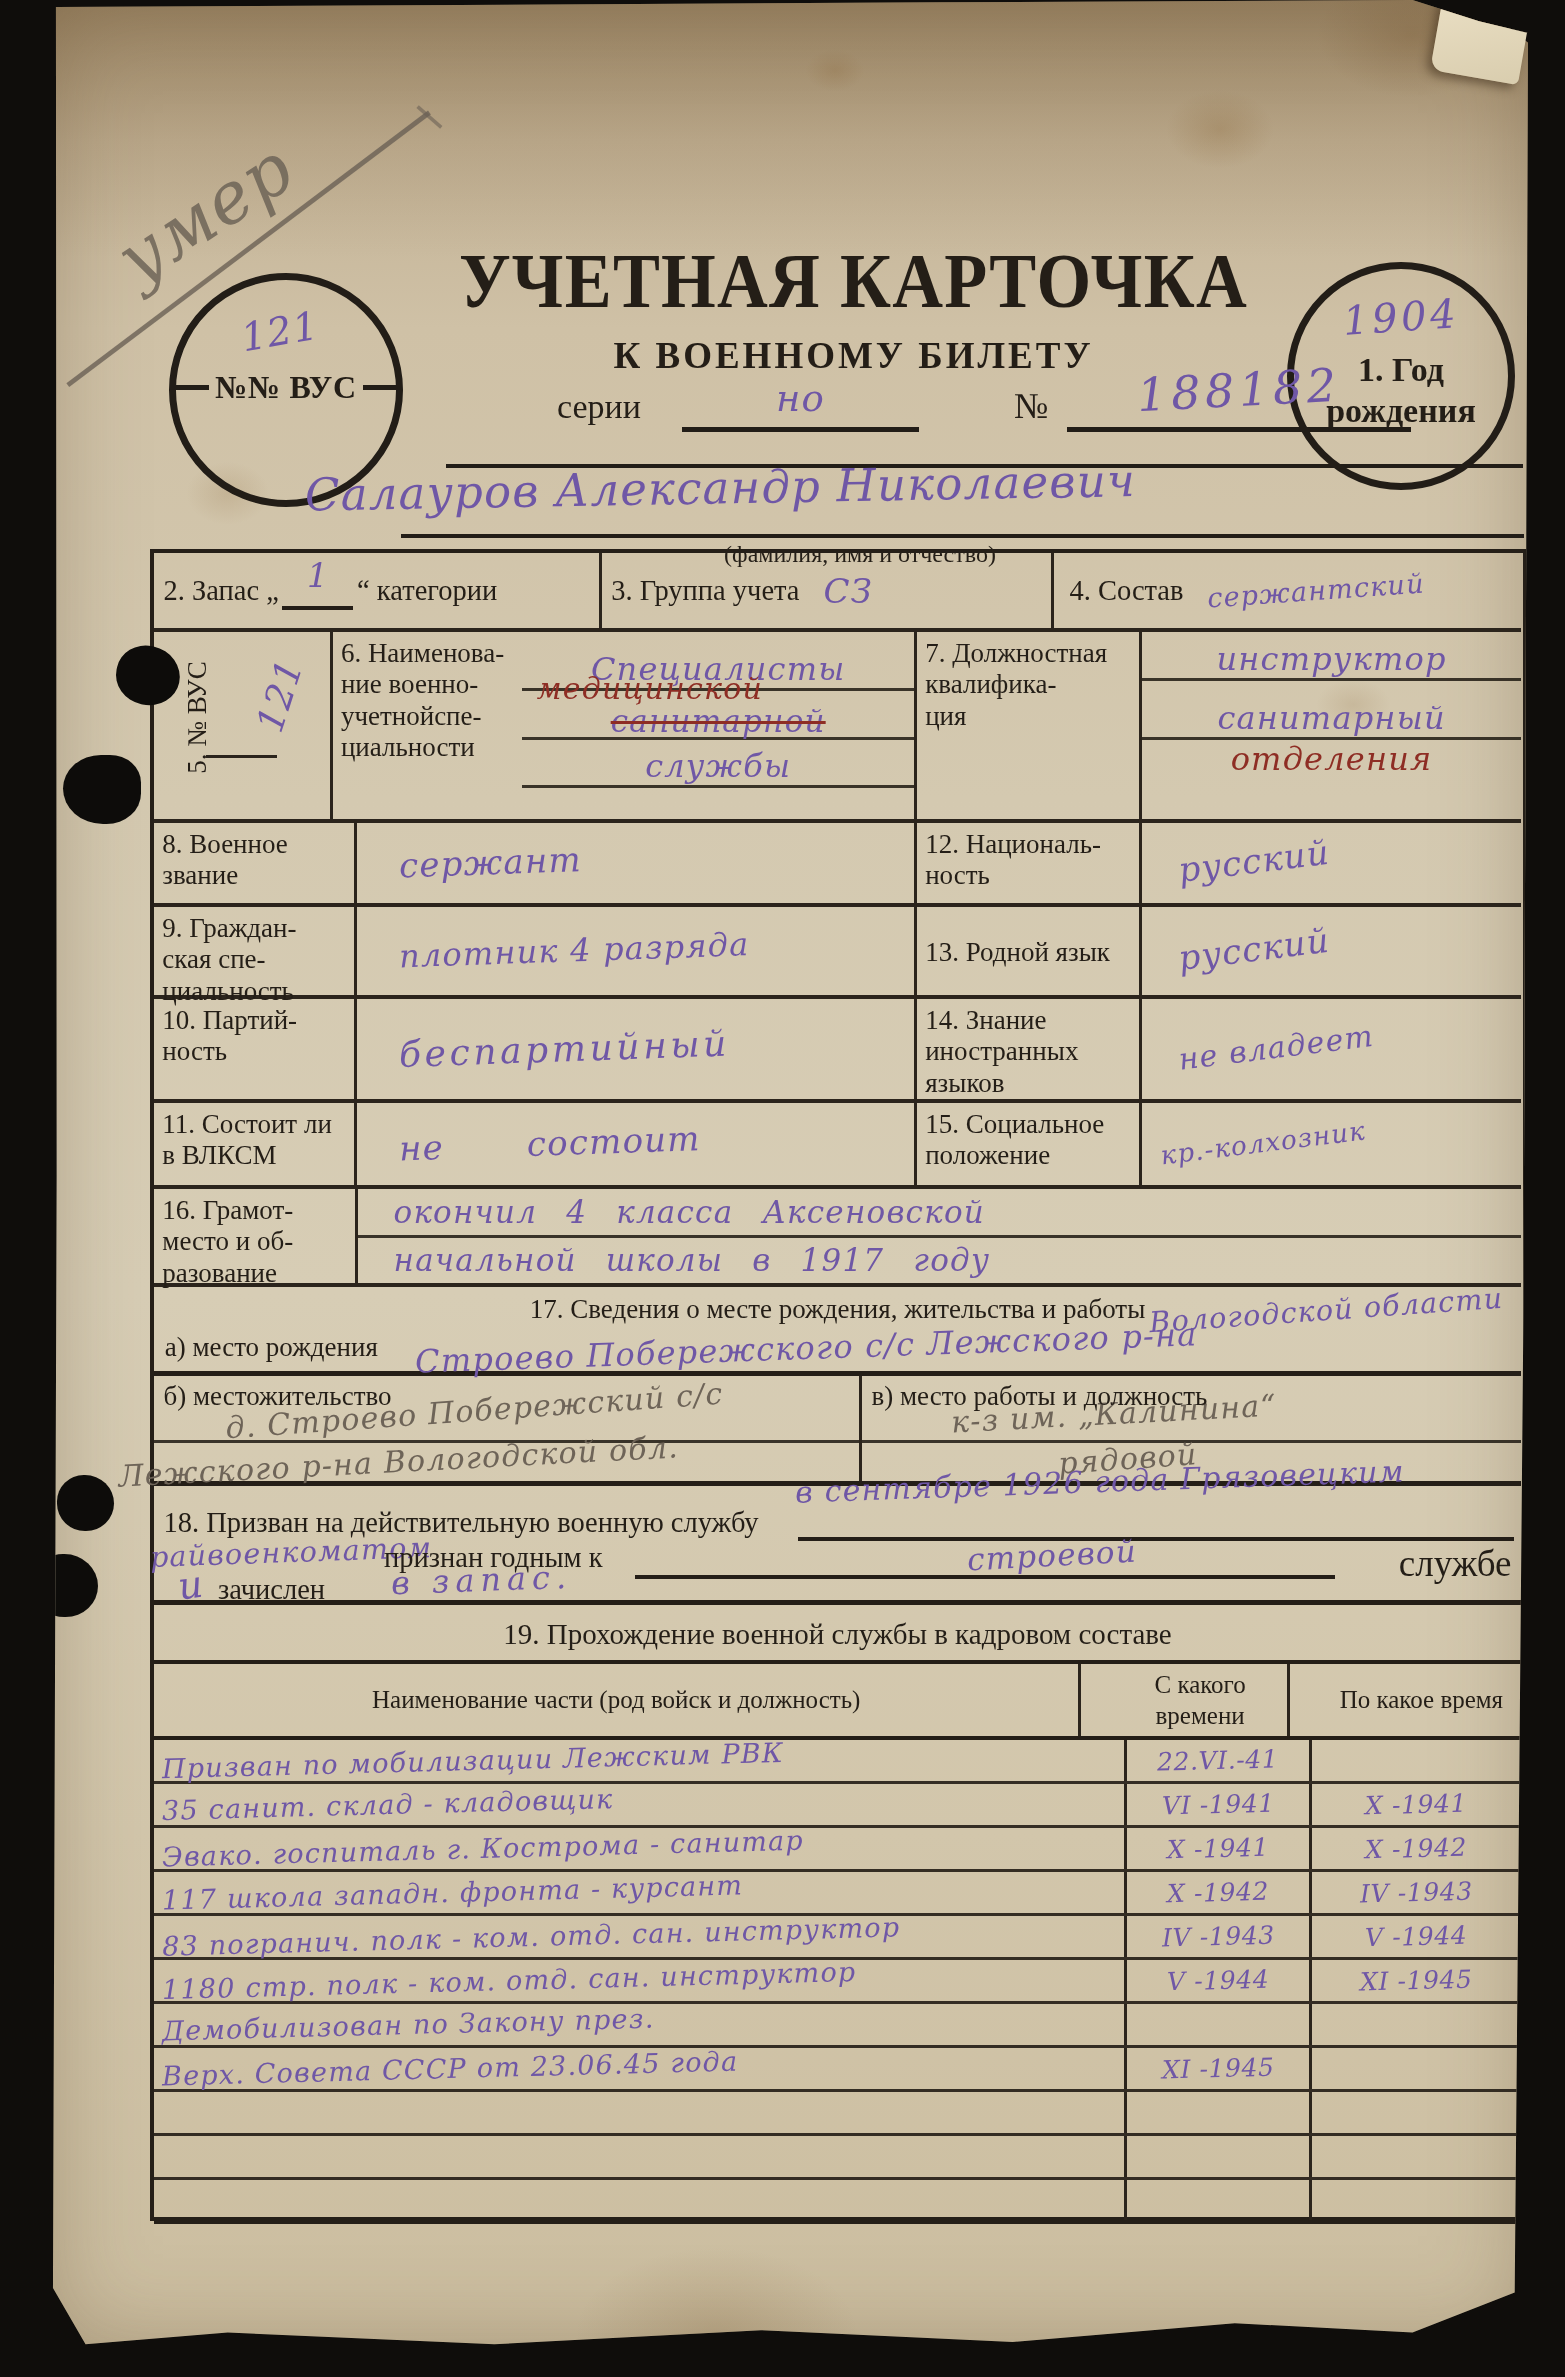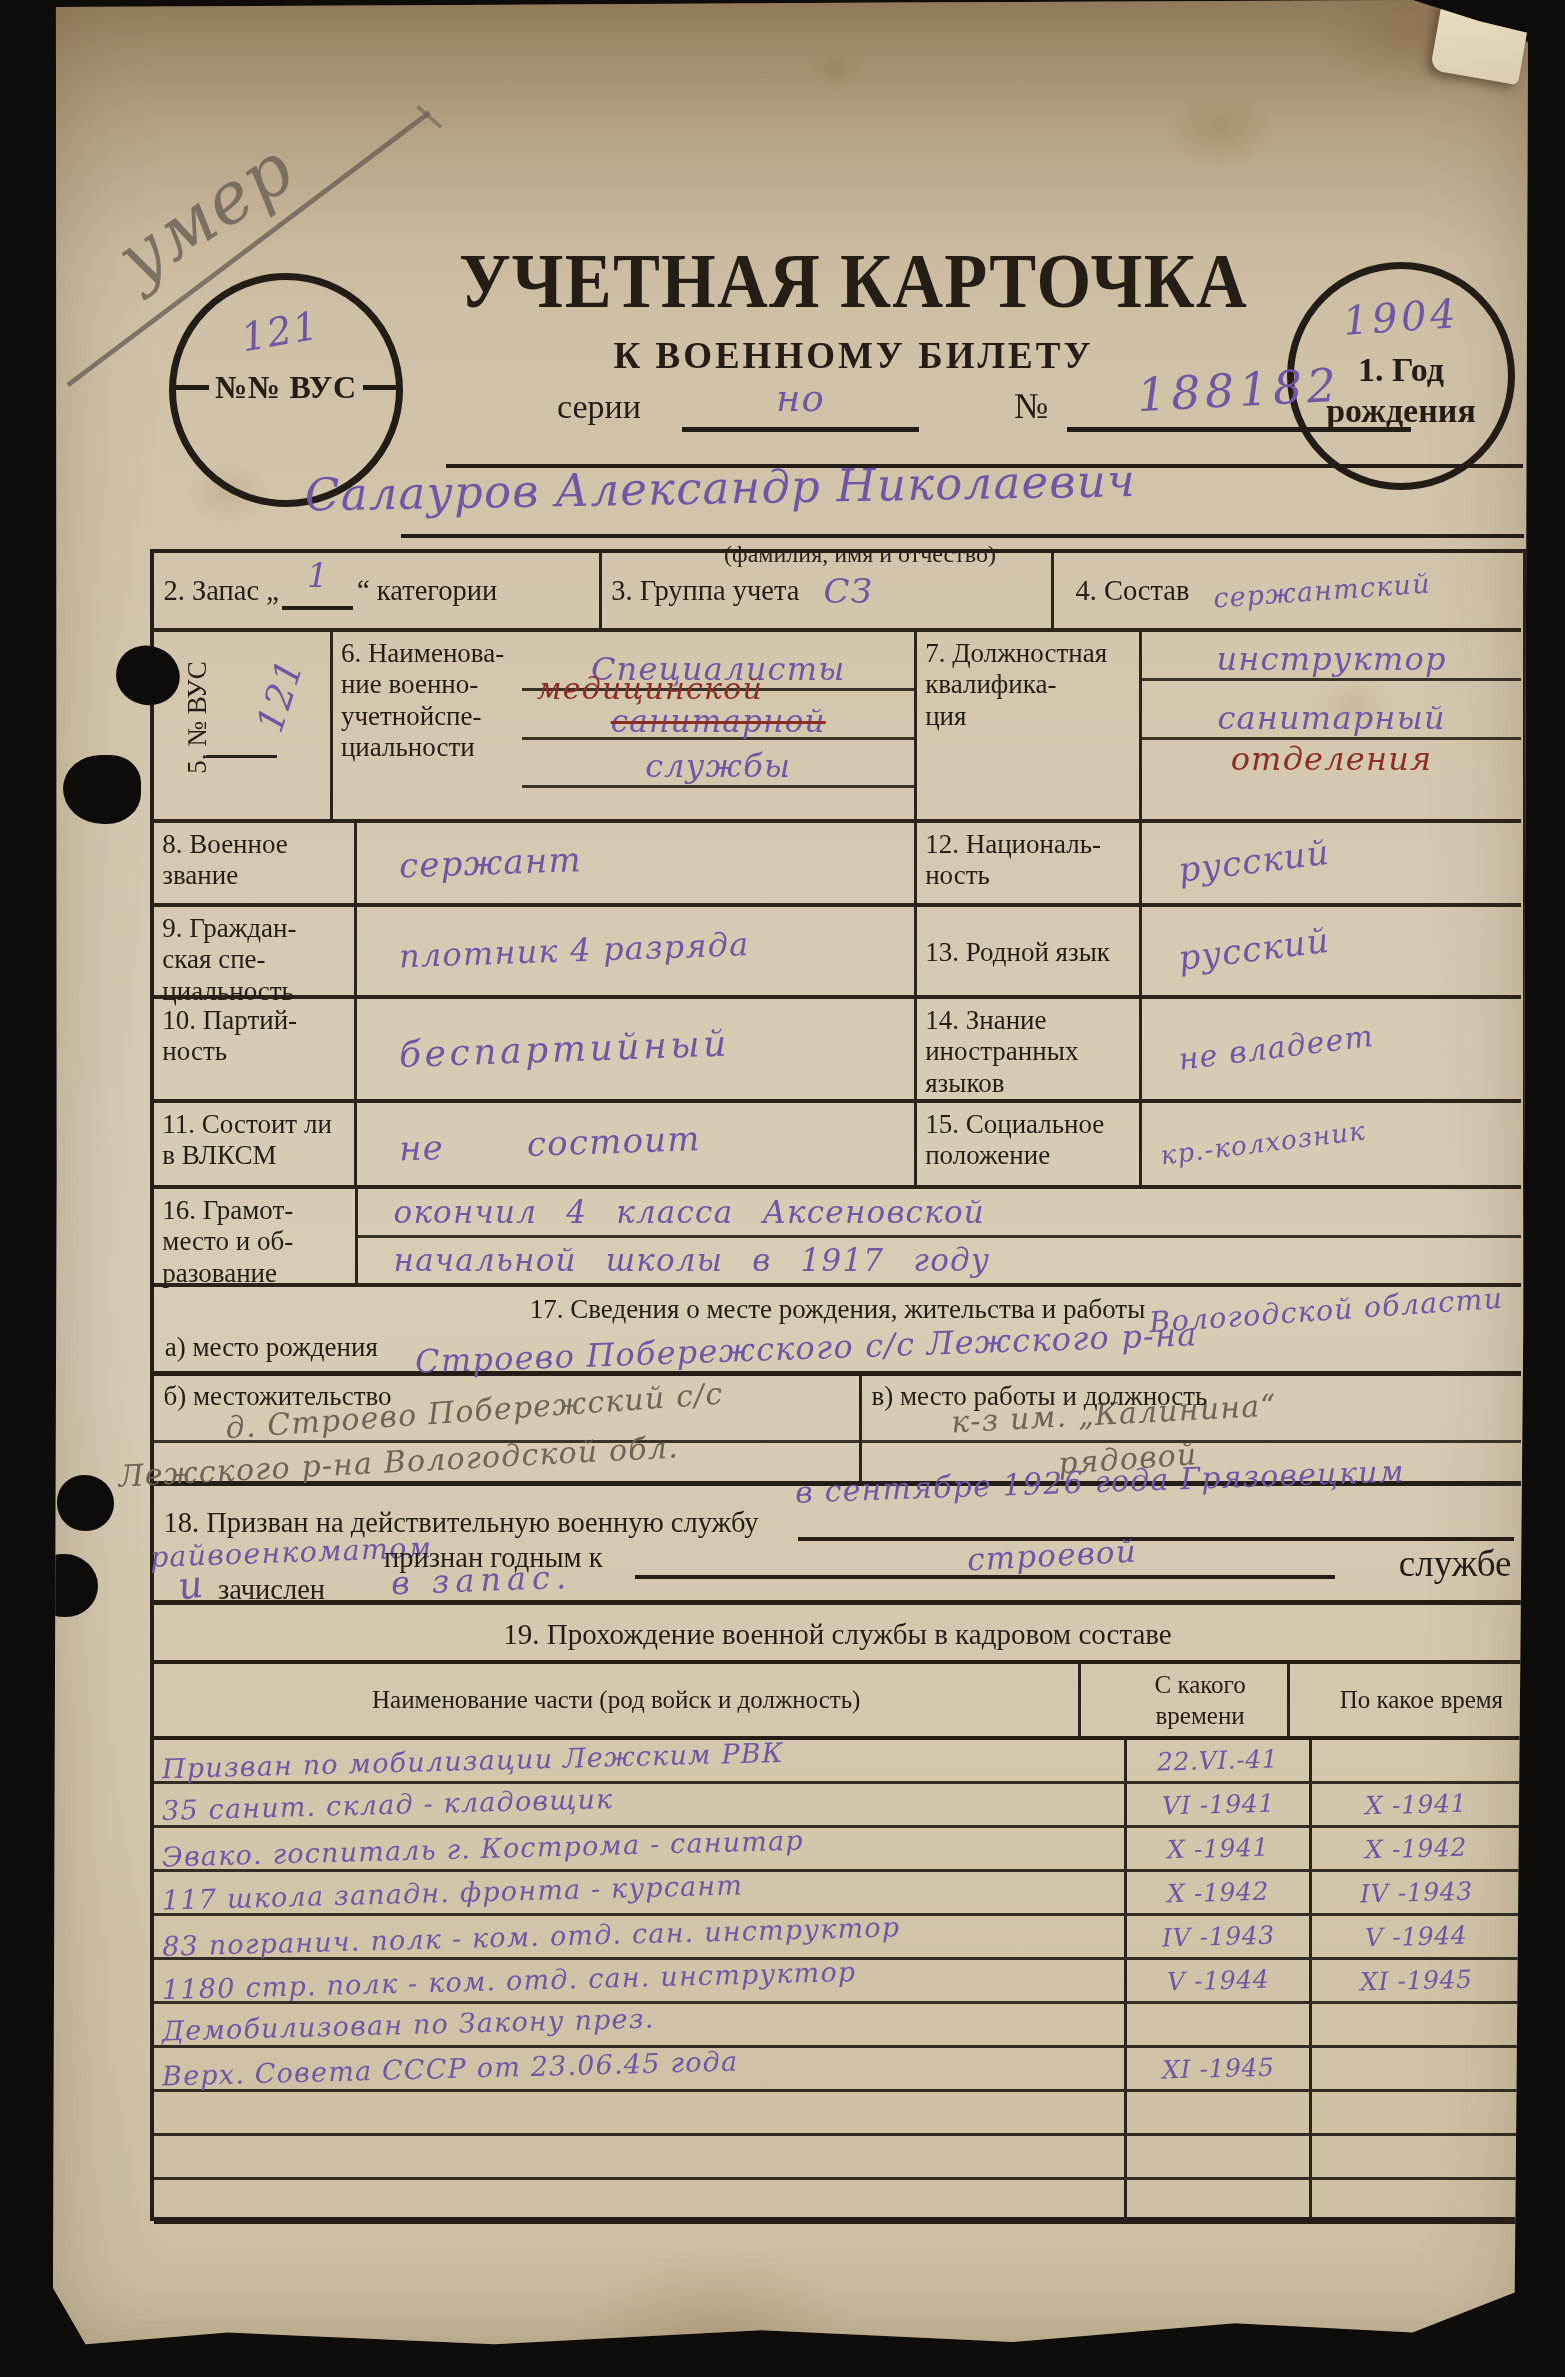--- a/index.html
+++ b/index.html
@@ -78,21 +78,21 @@
   .rG{top:636px;height:98px;}
   .rH{top:734px;height:27px;border-bottom:none;}
   .rI{top:761px;height:62px;border-bottom:5.3px solid #241e17;}
   .rJ{top:823px;height:110px;border-bottom:5.3px solid #241e17;}
   .rK{top:934px;height:118px;border-bottom:5.3px solid #241e17;display:block;}
   .rL{top:1052px;height:55px;border-bottom:none;display:block;}
   .rT{top:1107px;height:566px;border-bottom:none;display:block;}
 
   .cA1{width:451px;font-size:28.5px;display:flex;align-items:center;padding-left:9.5px;}
   .cA2{width:456px;display:flex;align-items:center;padding-left:9.5px;font-size:28.5px;}
-  .cA3{width:470px;display:flex;align-items:center;padding-left:21px;font-size:28.5px;}
+  .cA3{width:470px;display:flex;align-items:center;padding-left:15px;font-size:28.5px;}
   .blank1{display:inline-block;width:71px;border-bottom:4.2px solid #241e17;text-align:center;position:relative;height:34px;margin:0 3.6px;}
   .blank1 .hw{position:absolute;left:0;right:0;top:-15.4px;font-size:33px;}
   .vA{font-size:34px;margin-left:24px;white-space:nowrap;}
 
   .cB1{width:180px;}
   .vus-label{position:absolute;left:-46px;top:70px;transform:rotate(-90deg);transform-origin:center;font-size:27px;white-space:nowrap;width:178px;text-align:center;}
   .vus-121{position:absolute;left:89px;top:42px;font-size:37px;transform:rotate(-72deg);}
   .vus-midline{position:absolute;left:52px;top:123px;width:71px;border-top:3.6px solid #2b241c;}
   .cB2{width:589px;display:flex;}
   .cB2 .lbl{width:178px;}

